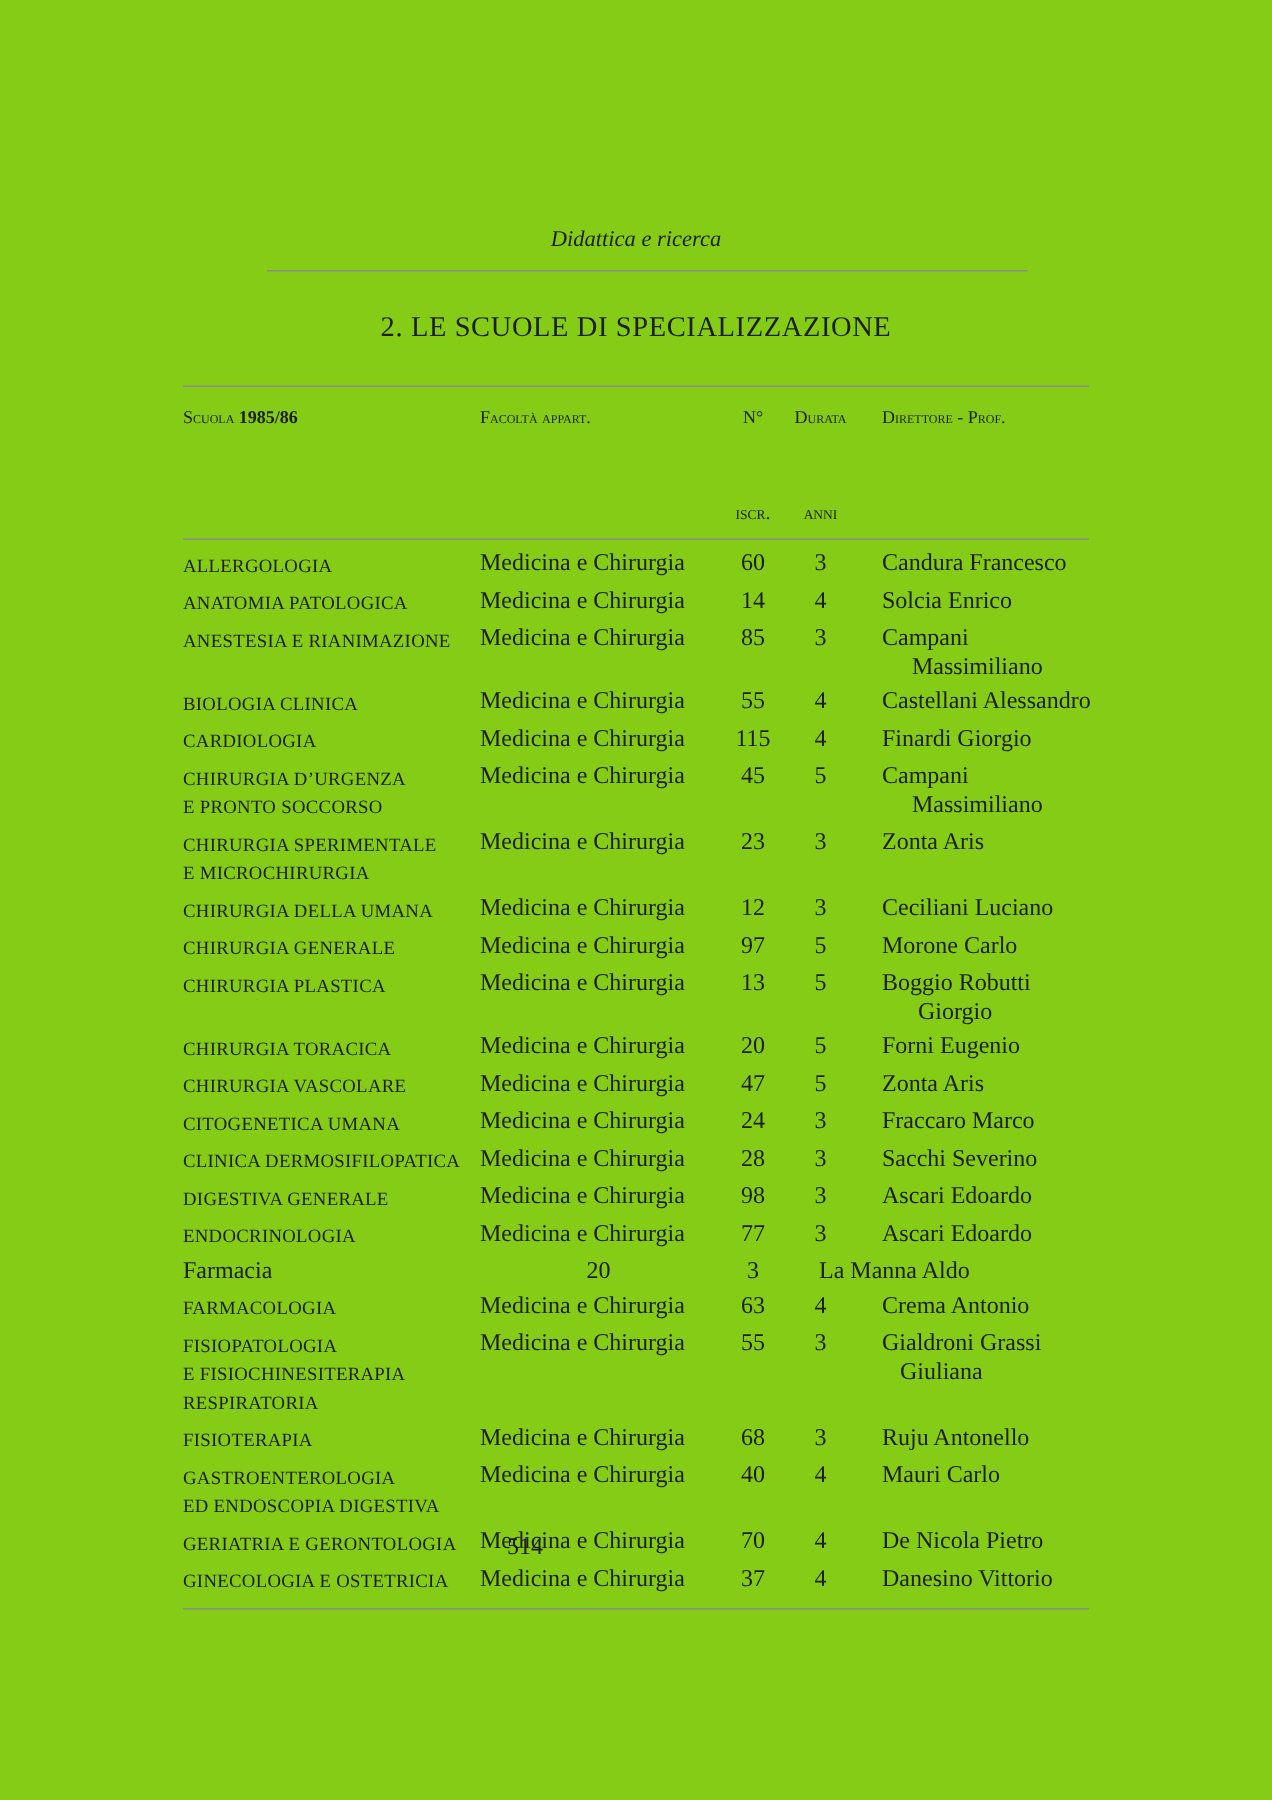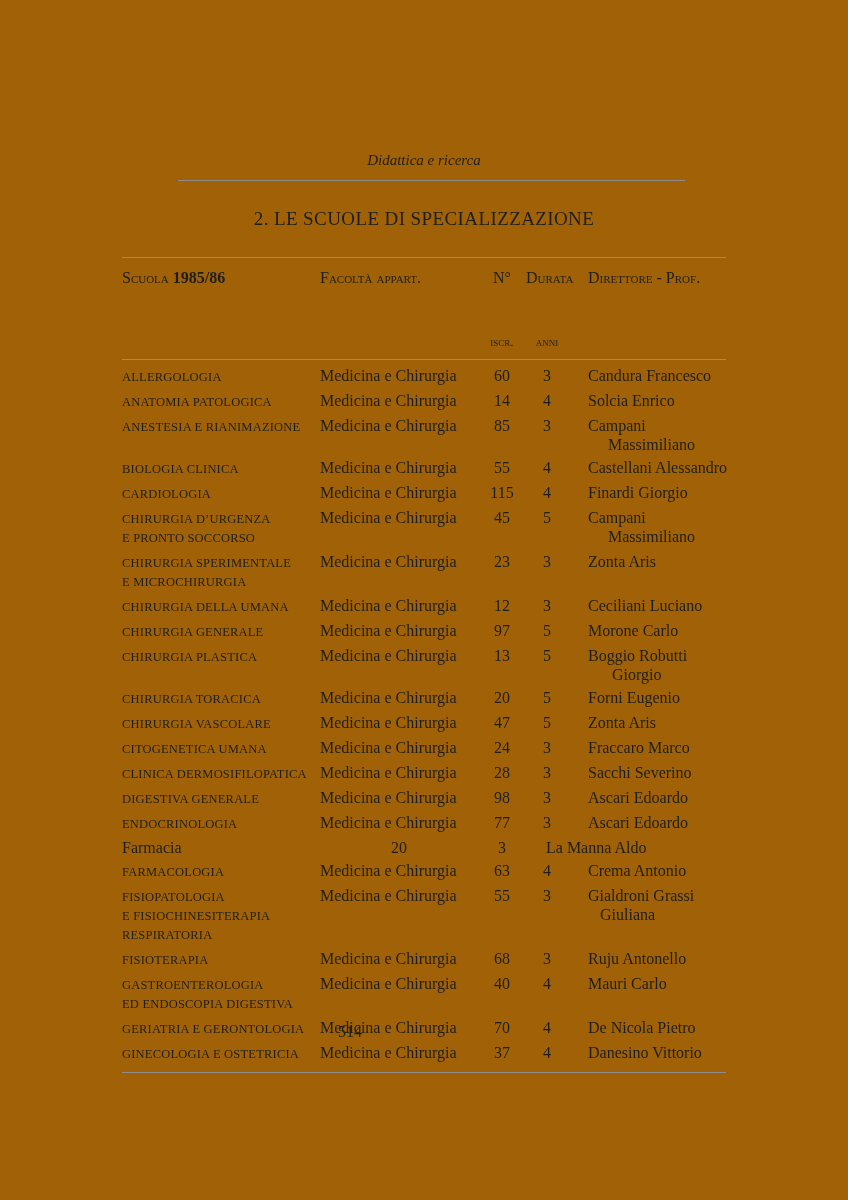--- a/index.html
+++ b/index.html
@@ -1,20 +1,20 @@
 <!DOCTYPE html>
 <html><head>
 <meta charset="utf-8">
 <style>
   html, body { margin: 0; padding: 0; background: #ffffff; }
   .page {
     position: relative;
     width: 848px;
     height: 1200px;
-    background: #a16207;
+    background: #84cc16;
     font-family: "Liberation Serif", serif;
     color: #1e1e1e;
     overflow: hidden;
   }
   .running-head {
     position: absolute;
     top: 151px; left: 0; width: 848px;
     text-align: center;
     font-style: italic;
     font-size: 15px;
@@ -44,21 +44,21 @@
     border-top: 1px solid #8c8c8c;
     border-bottom: 1px solid #8c8c8c;
     padding: 11px 0 9px;
   }
   .hrow, .row {
     display: grid;
     grid-template-columns: 198px 158px 48px 42px 158px;
   }
   .hcell {
     font-variant: small-caps;
-    font-size: 16px;
+    font-size: 12px;
     line-height: 18px;
     white-space: pre;
     overflow: visible;
   }
   .hcell.sub { font-size: 13.5px; line-height: 16px; margin-top: 47px; }
   .hc-center { text-align: center; }
   .hc-director { padding-left: 20px; }
   .year-bold { font-weight: bold; font-variant: normal; }
   .tbody {
     padding: 4px 0 6px;

